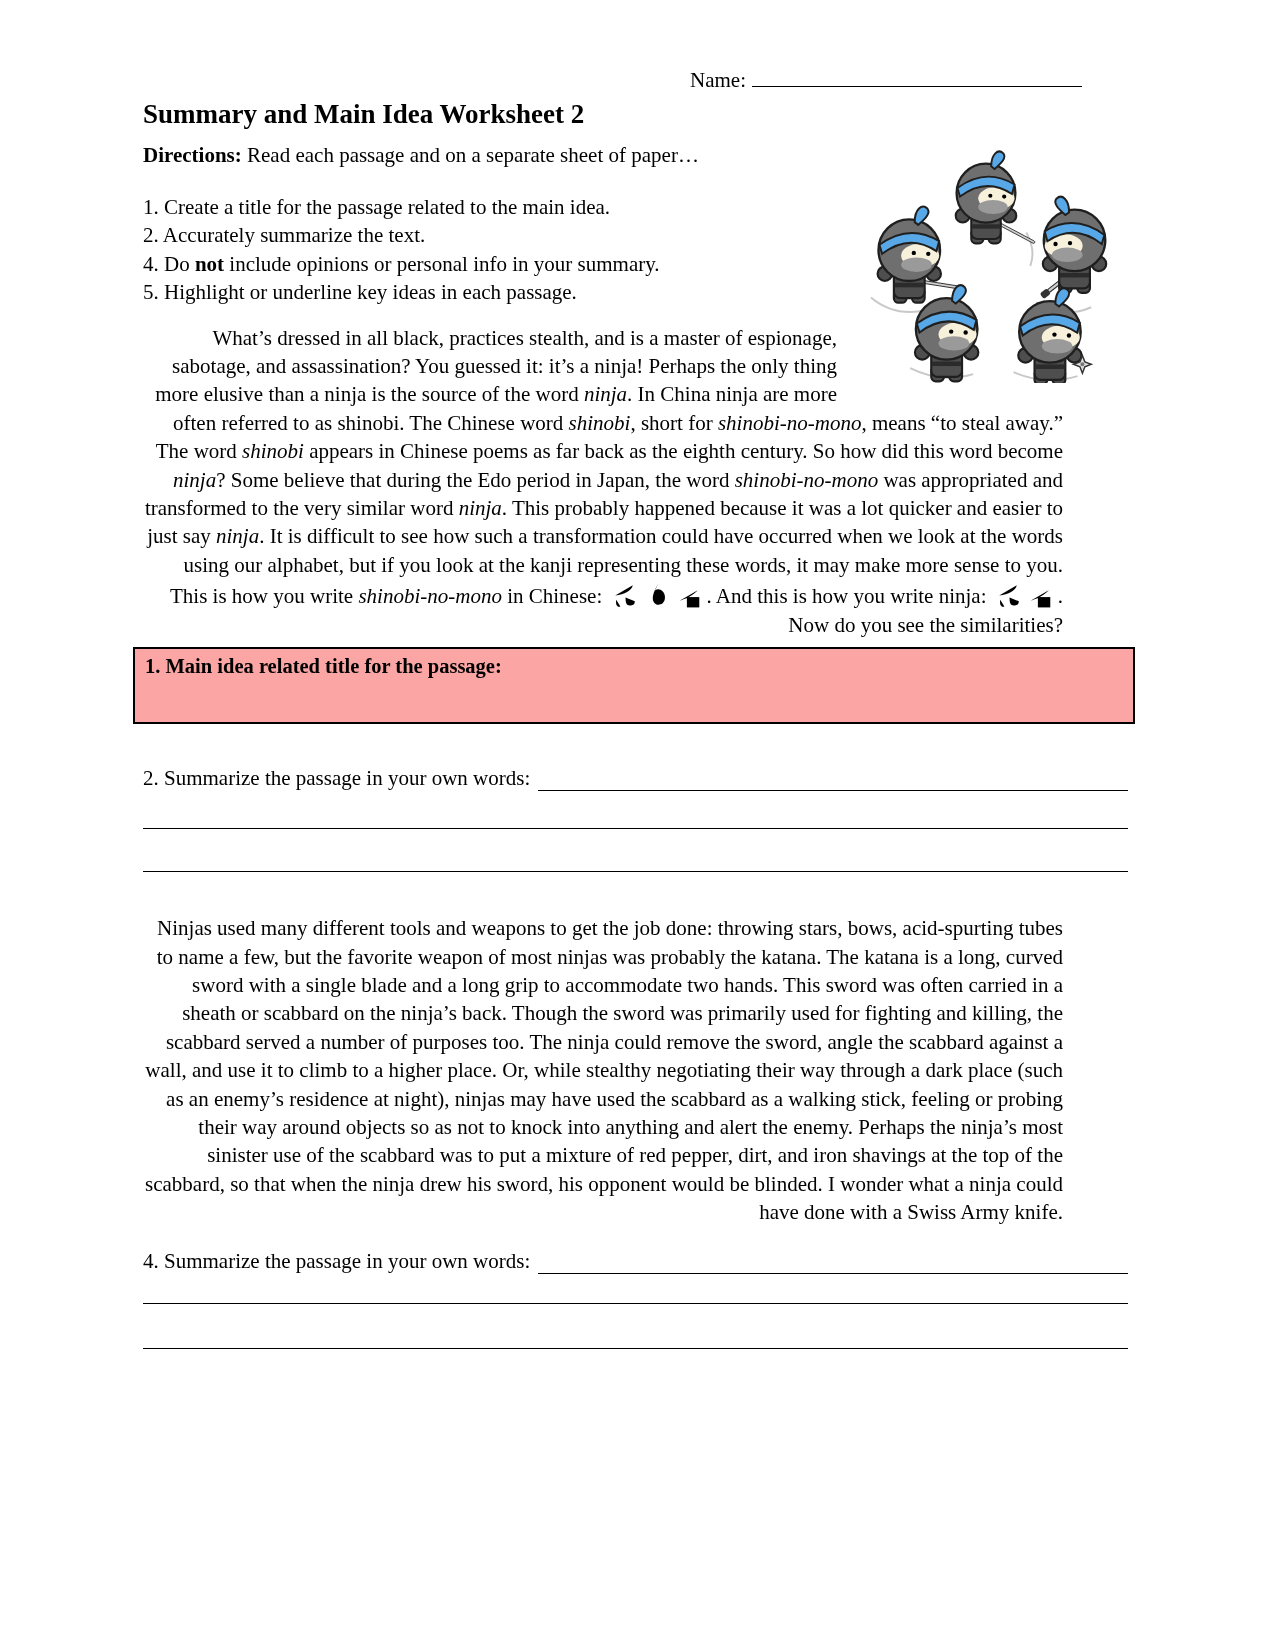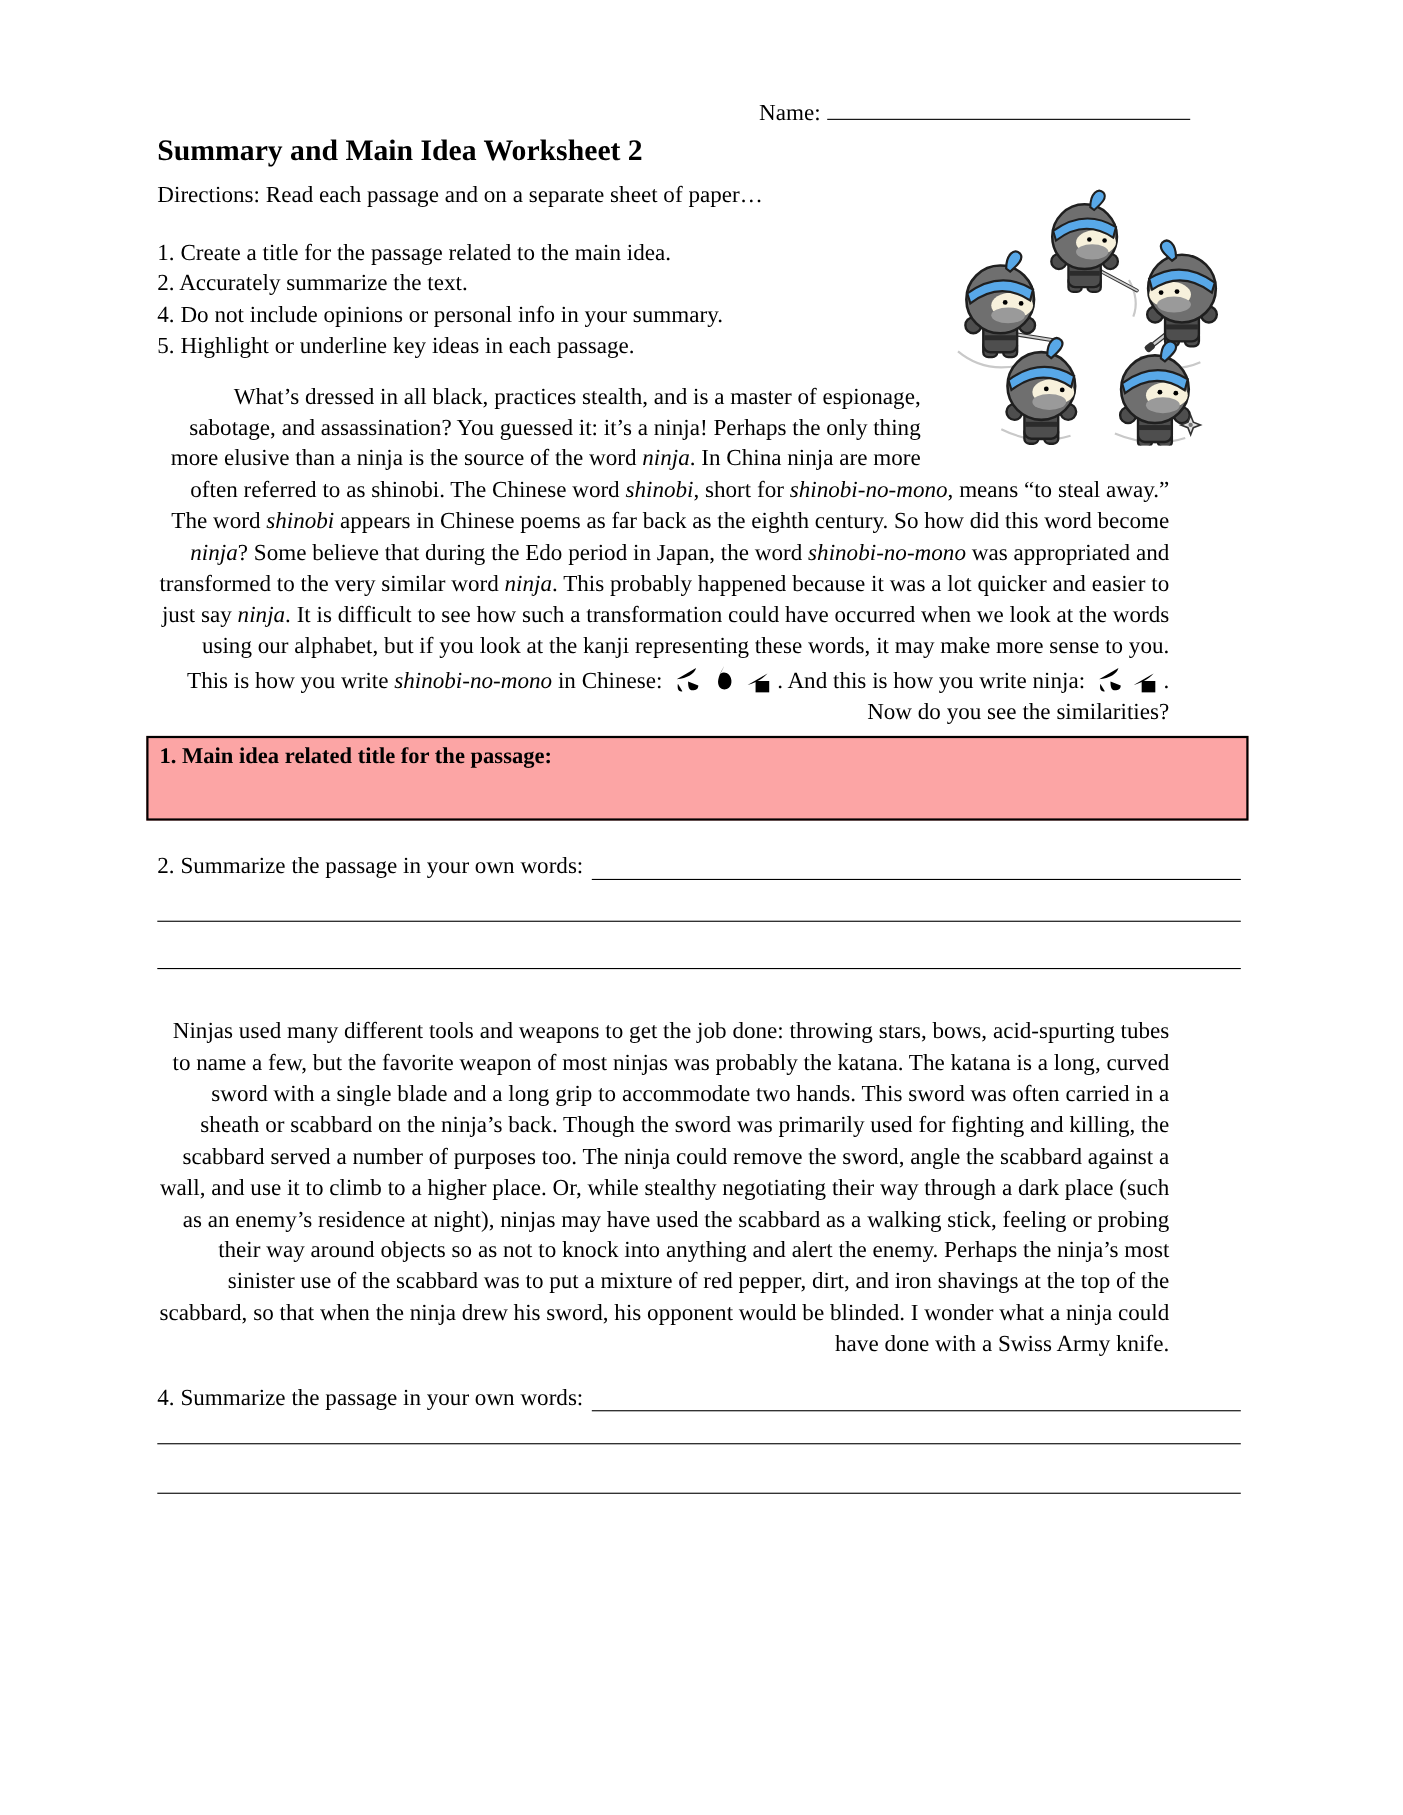--- a/index.html
+++ b/index.html
@@ -1,54 +1,54 @@
 <!DOCTYPE html>
 <html><head>
 <meta charset="utf-8">
 <style>
   html,body{margin:0;padding:0;background:#ffffff;}
   body{
     width:1275px;height:1650px;
     font-family:"Liberation Serif","DejaVu Serif",serif;
     color:#000;position:relative;overflow:hidden;
   }
-  .page{position:relative;padding:90px 0 0 143px;width:920px;}
+  .page{position:relative;padding:68px 0 0 143px;width:920px;}
 
   
   .name-row{margin-left:547px;font-size:21px;height:26px;white-space:nowrap;}
   .name-line{display:inline-block;width:330px;height:18px;border-bottom:1.6px solid #000;margin-left:6px;}
   .title{font-size:27px;font-weight:bold;margin:2px 0 0 0;height:36px;line-height:36px;}
 
   
   .ninja-float{float:right;width:270px;height:241px;margin:10px -58px 6px 14px;}
   .ninja-float svg{width:100%;height:100%;}
   .nbody{fill:#4e4e4e;stroke:#1f1f1f;stroke-width:2.4;}
   .nhead{fill:#6f6f6f;stroke:#1f1f1f;stroke-width:2.6;}
   .nband{fill:#58a8e8;stroke:#1f1f1f;stroke-width:2.2;}
   .swoosh{fill:none;stroke:#c9c9c9;stroke-width:2;}
 
   .directions{margin:10px 0 0 0;font-size:21px;line-height:27px;}
-  .bd{font-weight:normal;}
+  .bd{font-weight:bold;}
   .it{font-style:italic;}
 
   .instructions{margin:24px 0 16px 0;font-size:21px;line-height:28.4px;}
 
   .passage{margin:17px 0 0 0;font-size:21px;line-height:28.4px;text-align:right;}
   .passage.second{margin-top:42px;}
 
   .kanji{width:31px;height:31px;vertical-align:-7px;margin:0 1px;}
 
   .answer-box{
     box-sizing:border-box;width:1002px;margin:8px 0 0 -10px;
     border:2.5px solid #000;height:77px;padding:6px 10px;
     font-weight:bold;font-size:20.5px;background:#fca5a5;
   }
   .answer-box.second{margin-top:14px;height:80px;}
 
-  .q-row{display:flex;align-items:flex-end;width:985px;margin-top:25px;font-size:21px;height:29px;white-space:nowrap;}
+  .q-row{display:flex;align-items:flex-end;width:985px;margin-top:38px;font-size:21px;height:29px;white-space:nowrap;}
   .q-row.second{margin-top:18px;}
   .q-row .fill-line{flex:1;border-bottom:1.6px solid #000;height:100%;margin-left:8px;}
 
   .rule-line{width:985px;height:0;border-bottom:1.6px solid #000;}
   .rule-line.r1{margin-top:37px;}
   .rule-line.r2{margin-top:42px;}
   .rule-line.r3{margin-top:29px;}
   .rule-line.r4{margin-top:44px;}
 </style>
 </head>

